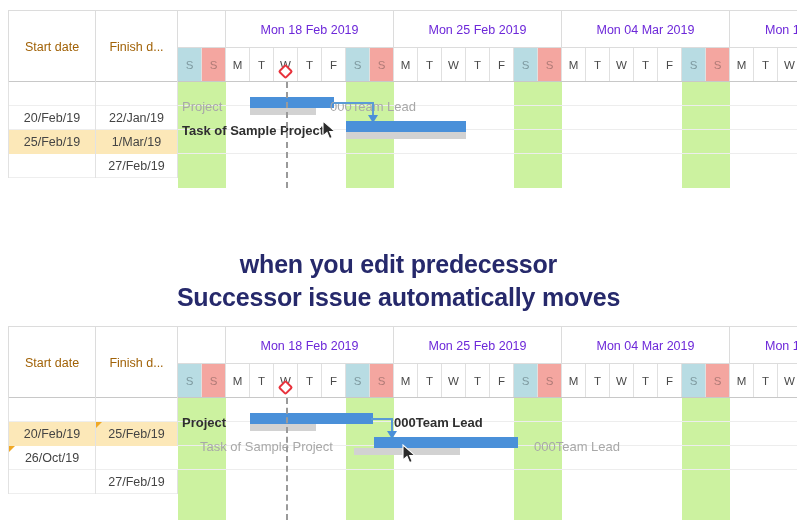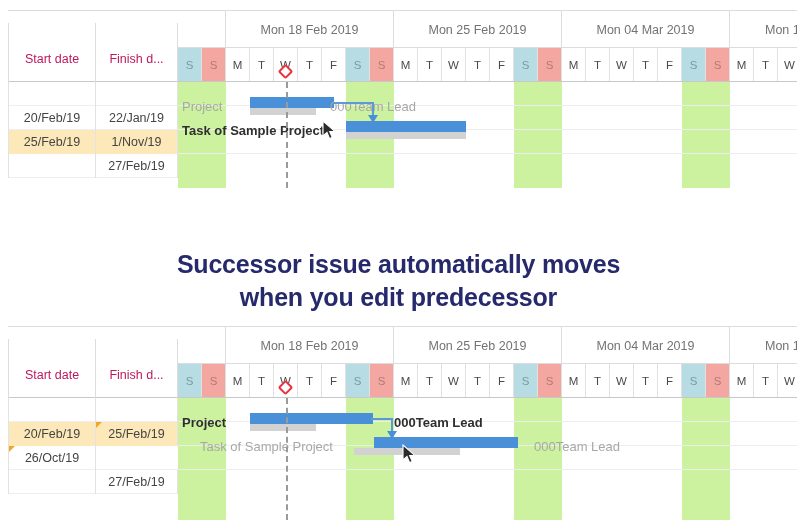--- a/index.html
+++ b/index.html
@@ -16,23 +16,23 @@
   .gantt.top    { top: 10px;  height: 178px; }
   .gantt.bottom { top: 326px; height: 194px; }
 
   .gantt-inner { position: relative; width: 797px; height: 100%; overflow: hidden; }
 
   
   .grid-pane { position: absolute; left: 8px; top: 0; width: 170px; height: 100%; }
   .grid-head { position: absolute; left: 0; top: 0; width: 170px; height: 72px;
                border-top: 1px solid #dcdcdc; border-bottom: 1px solid #c8c8c8; }
   .grid-head .hcell {
-    position: absolute; top: 12px; height: 72px;
+    position: absolute; top: 0; height: 72px;
     display: flex; align-items: center; justify-content: center;
-    font-size: 12.5px; color: #be185d;
+    font-size: 12.5px; color: #a16207;
     border-right: 1px solid #dcdcdc;
   }
   .grid-head .hcell.c0 { left: 0;   width: 88px; border-left: 1px solid #dcdcdc; }
   .grid-head .hcell.c1 { left: 88px; width: 82px; }
 
   .grid-body { position: absolute; left: 0; top: 72px; width: 200px; bottom: 0; }
   .grow { position: absolute; left: 0; width: 170px; height: 24px;
           border-bottom: 1px solid #eeeeee; }
   .gcell { position: absolute; top: 0; height: 24px;
            display: flex; align-items: center; justify-content: center;
@@ -47,21 +47,21 @@
   }
 
   
   .tl-pane { position: absolute; left: 178px; top: 0; right: 0; height: 100%;
              overflow: hidden; }
   .tl-head { position: absolute; left: 0; top: 0; right: 0; height: 72px; }
   .wk-row { position: absolute; left: 0; top: 0; right: 0; height: 38px;
             border-top: 1px solid #dcdcdc; border-bottom: 1px solid #dcdcdc; }
   .wk { position: absolute; top: 0; height: 37px;
         display: flex; align-items: center; justify-content: center;
-        font-size: 12.5px; color: #737373;
+        font-size: 12.5px; color: #6d28d9;
         border-right: 1px solid #dcdcdc; }
   .dy-row { position: absolute; left: 0; top: 38px; right: 0; height: 34px;
             border-bottom: 1px solid #c8c8c8; }
   .dy { position: absolute; top: 0; height: 33px;
         display: flex; align-items: center; justify-content: center;
         font-size: 11.5px; color: #4a4a4a;
         border-right: 1px solid #e0e0e0; background: #fff; }
   .dy.sat { background: #b8dce3; color: #7e9aa0; }
   .dy.sun { background: #f4a6a0; color: #b07b77; }
 
@@ -120,21 +120,21 @@
           <div class="grow" style="top:0px">
             <div class="gcell c0"></div>
             <div class="gcell c1"></div>
           </div>
           <div class="grow" style="top:24px">
             <div class="gcell c0">20/Feb/19</div>
             <div class="gcell c1">22/Jan/19</div>
           </div>
           <div class="grow" style="top:48px">
             <div class="gcell c0 hl">25/Feb/19</div>
-            <div class="gcell c1 hl">1/Nov/19</div>
+            <div class="gcell c1 hl">1/Mar/19</div>
           </div>
           <div class="grow" style="top:72px">
             <div class="gcell c0"></div>
             <div class="gcell c1">27/Feb/19</div>
           </div>
         </div>
       </div>
 
       <div class="tl-pane">
         <div class="tl-head">
@@ -216,22 +216,22 @@
             <path d="M1 1 L1 16 L5 12.5 L7.6 18.6 L10.2 17.4 L7.6 11.6 L12.6 11.2 Z" fill="#2b2b2b" stroke="#ffffff" stroke-width="1.1"></path>
           </svg>
         <div class="nowline" style="left: 108px;"></div>
           </div>
       </div>
 
     </div>
   </div>
 
   <div class="headline">
+    <div>when you edit predecessor</div>
     <div>Successor issue automatically moves</div>
-    <div>when you edit predecessor</div>
   </div>
 
   <div class="gantt bottom">
     <div class="gantt-inner">
 
       <div class="grid-pane">
         <div class="grid-head">
           <div class="hcell c0">
             <span>Start date</span>
           </div>

